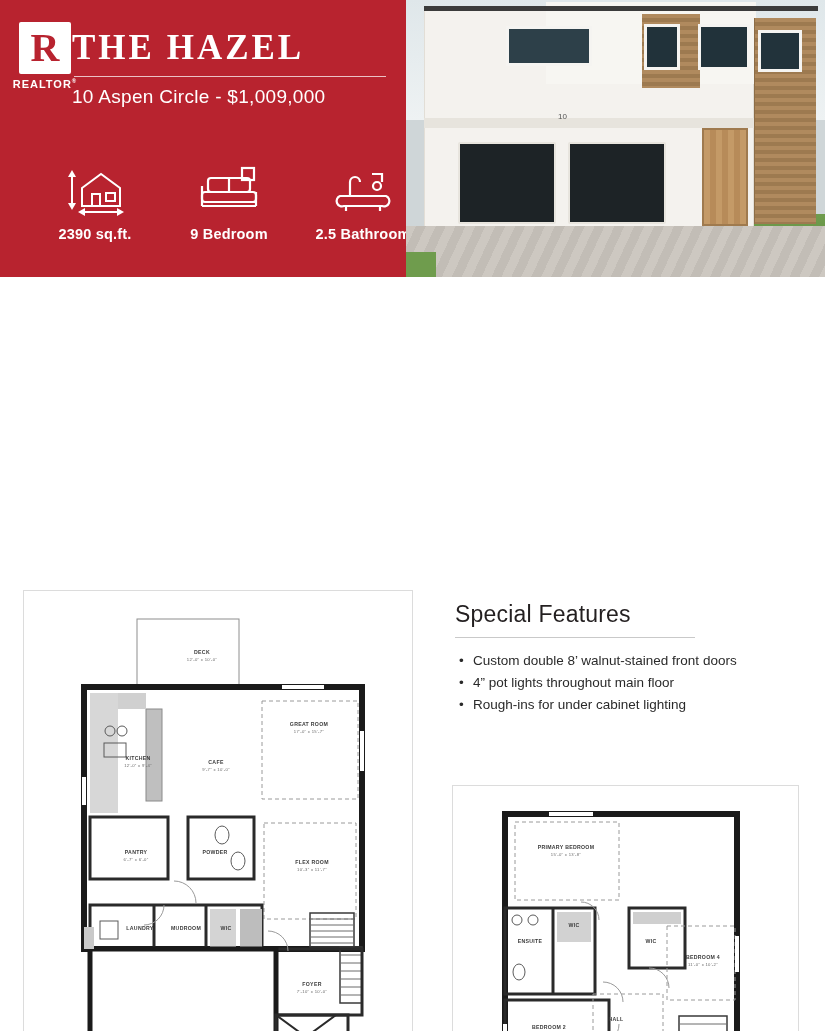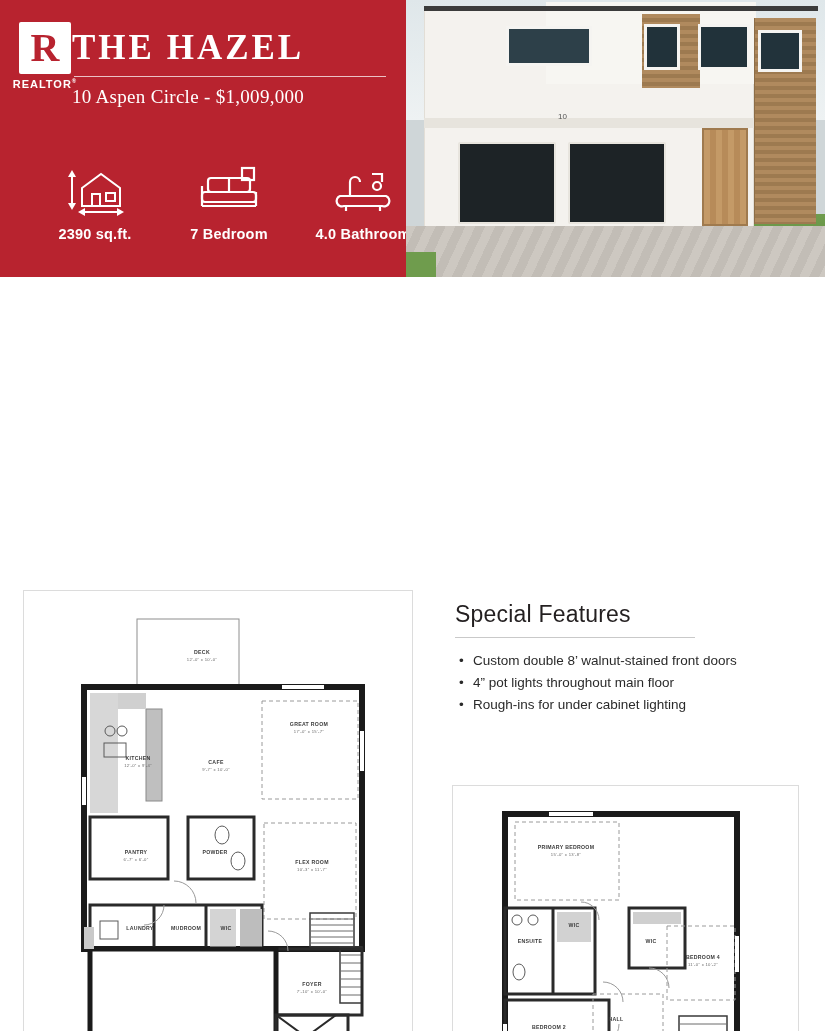--- a/index.html
+++ b/index.html
@@ -39,21 +39,21 @@
   .realtor-word sup { font-size:6px; vertical-align: super; }
 
   .title-block { position:absolute; left:72px; top:28px; width:320px; }
   .model-title {
     font-family:"Liberation Serif", serif;
     font-size:35px; letter-spacing:3px; font-weight:bold;
     color:#ffffff; white-space:nowrap;
   }
   .title-rule { height:1px; background:rgba(255,255,255,.72); margin:8px 0 9px 2px; width:312px; }
   .subtitle {
-    font-family:Liberation Serif, serif;
+    font-family:Liberation Sans, sans-serif;
     font-size:19px; color:#ffffff; letter-spacing:.3px;
   }
 
   .stats { position:absolute; left:28px; top:160px; display:flex; gap:0; }
   .stat { width:134px; text-align:center; }
   .stat .icon { height:58px; display:flex; align-items:flex-end; justify-content:center; }
   .stat .val { margin-top:8px; font-size:14.5px; font-weight:bold; letter-spacing:.2px; }
 
   .header-right { width:419px; height:277px; overflow:hidden; position:relative; background:#cfd6d8; }
 
@@ -195,36 +195,36 @@
           <svg width="74" height="56" viewBox="0 0 74 56">
             <g fill="none" stroke="#ffffff" stroke-width="2.2">
               <rect x="16" y="16" width="42" height="14" rx="3"></rect>
               <path d="M10 24 v20 M64 30 v14 M10 44 h54"></path>
               <rect x="10" y="30" width="54" height="10" rx="3"></rect>
               <path d="M37 16 v14"></path>
             </g>
             <rect x="50" y="6" width="12" height="12" fill="none" stroke="#ffffff" stroke-width="2.2"></rect>
           </svg>
         </div>
-        <div class="val">7 Bedroom</div>
+        <div class="val">9 Bedroom</div>
       </div>
 
       <div class="stat">
         <div class="icon">
           <svg width="74" height="56" viewBox="0 0 74 56">
             <g fill="none" stroke="#ffffff" stroke-width="2.2">
               <path d="M14 34 h46 a4 4 0 0 1 -4 10 h-38 a4 4 0 0 1 -4 -10 z"></path>
               <path d="M20 44 v5 M54 44 v5"></path>
               <path d="M24 34 v-14 a5 5 0 0 1 10 0"></path>
               <path d="M46 12 h10 v8"></path>
               <circle cx="51" cy="24" r="4"></circle>
             </g>
           </svg>
         </div>
-        <div class="val">4.0 Bathroom</div>
+        <div class="val">2.5 Bathroom</div>
       </div>
 
     </div>
   </div>
 
   <div class="header-right">
     <div class="photo">
       <div class="sky"></div>
       <div class="lawn"></div>
       <div class="house-main"></div>

